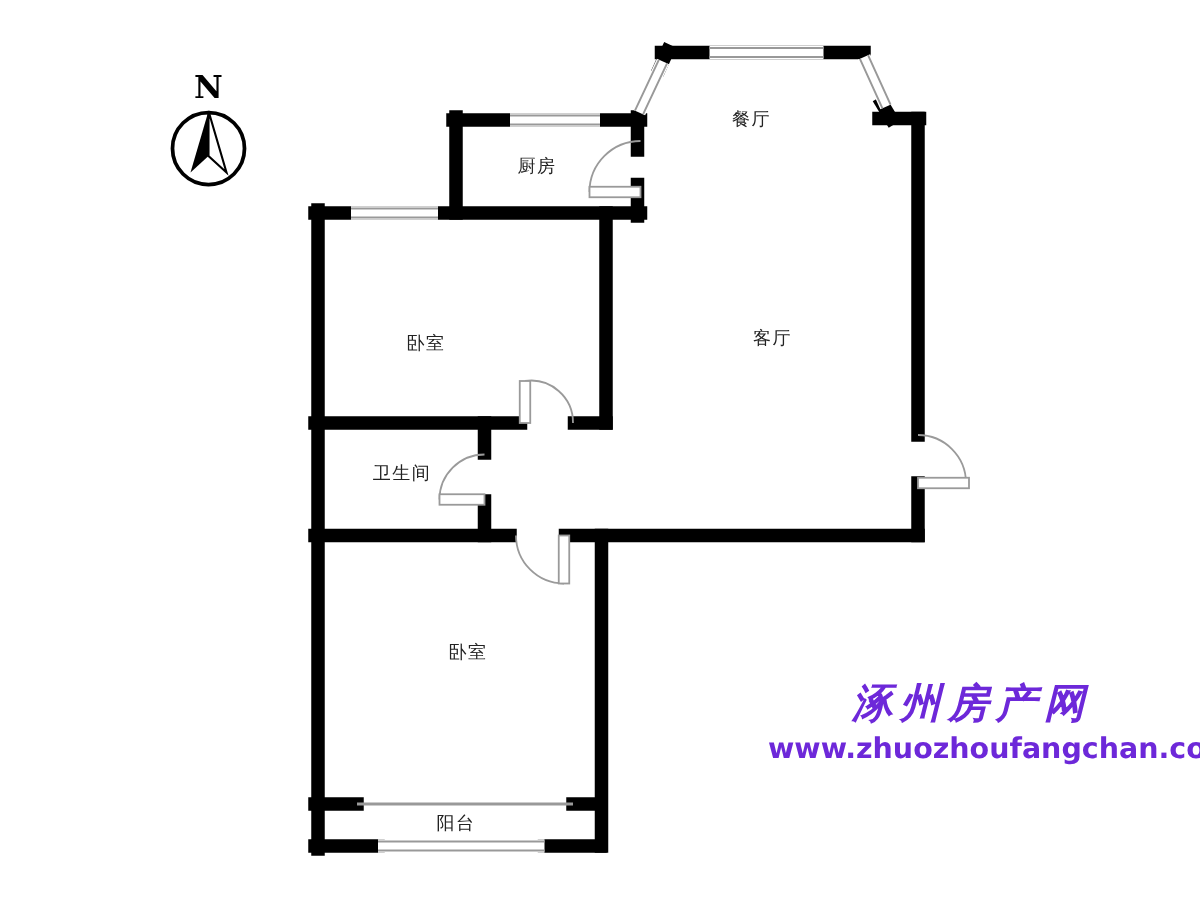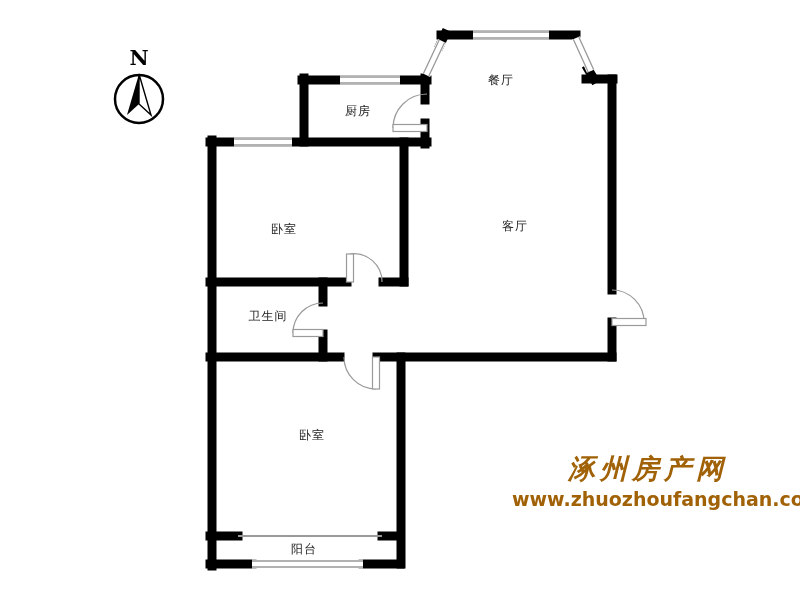--- a/index.html
+++ b/index.html
@@ -14,21 +14,21 @@
   }
   .lbl-dining  {left:501px;top:80px;}
   .lbl-kitchen {left:358px;top:111px;text-align:right;}
   .lbl-bedroom1{left:284px;top:229px;}
   .lbl-living  {left:515px;top:226px;text-align:right;}
   .lbl-bathroom{left:268px;top:316px;}
   .lbl-bedroom2{left:312px;top:435px;}
   .lbl-balcony {left:304px;top:549px;}
   #watermark{
     position:absolute;right:16px;top:451px;width:272px;text-align:center;
-    color:#a16207;user-select:none;
+    color:#6d28d9;user-select:none;
   }
   #watermark .wm-name{
     font-size:27px;font-weight:bold;font-style:italic;letter-spacing:5px;
     text-shadow:-1px -1px 0 #fff,1px -1px 0 #fff,-1px 1px 0 #fff,1px 1px 0 #fff,0 0 2px #fff;
   }
   #watermark .wm-url{
     margin-top:1px;font-size:19px;font-weight:bold;letter-spacing:0px;
     text-shadow:-1px -1px 0 #fff,1px -1px 0 #fff,-1px 1px 0 #fff,1px 1px 0 #fff,0 0 2px #fff;
   }
   #compass-n{

